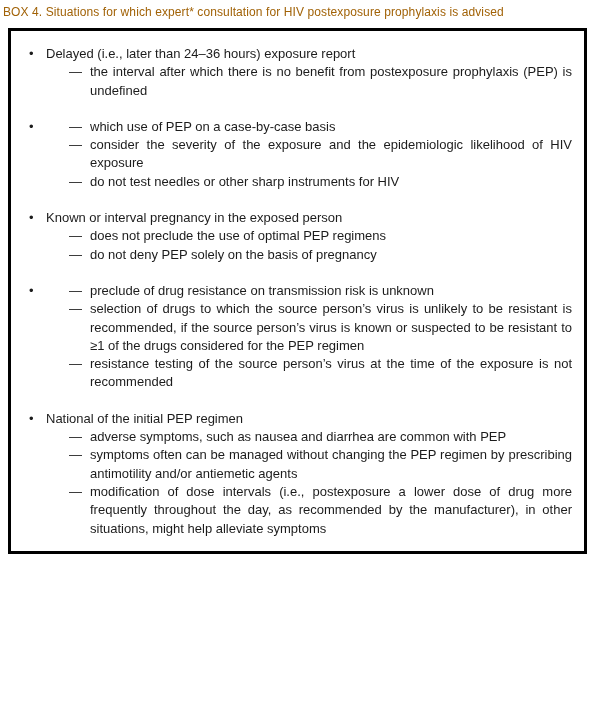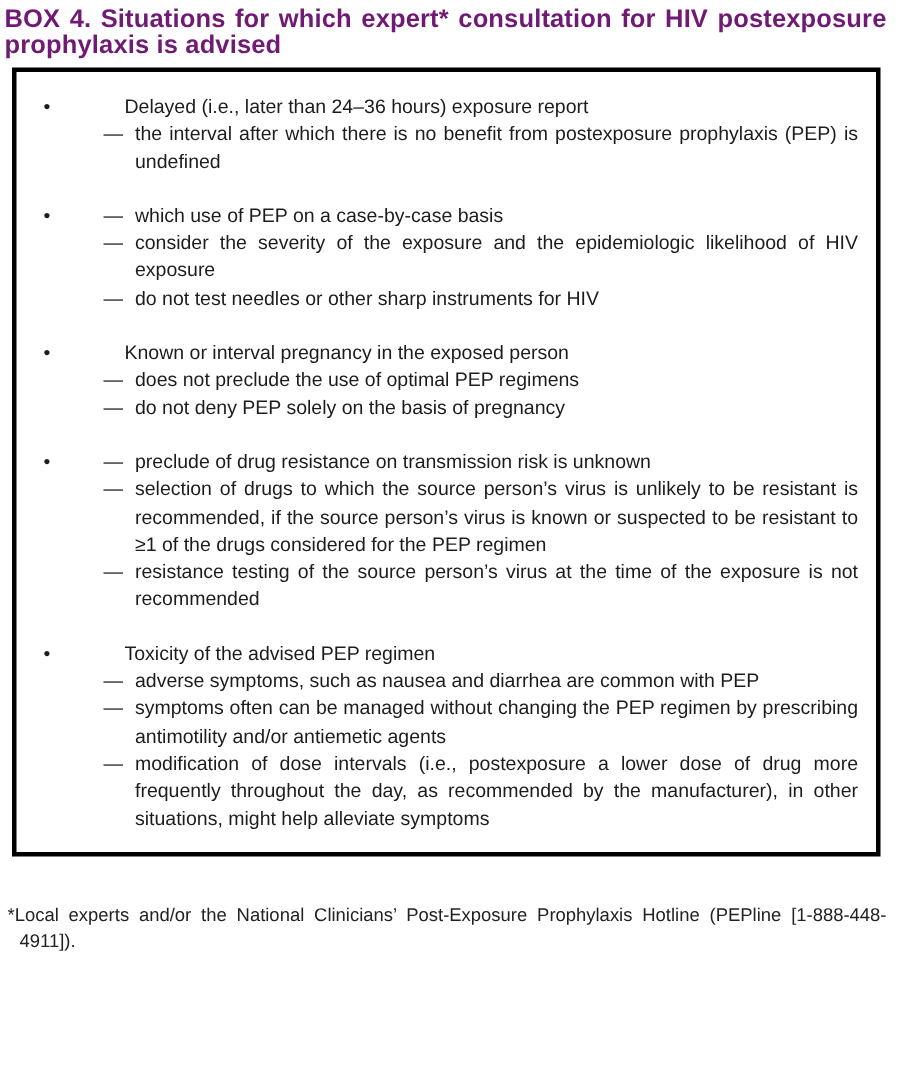--- a/index.html
+++ b/index.html
@@ -10,26 +10,26 @@
     color: #1c1c1c;
   }
   .page {
     width: 604px;
     height: 714px;
     padding: 4px 13px 0 3px;
     background: #ffffff;
     overflow: hidden;
   }
   .box-title {
-    font-size: 17px;
-    font-weight: bold;
+    font-size: 12px;
+    font-weight: normal;
     line-height: 17px;
     text-align: justify;
     letter-spacing: 0.1px;
-    color: #701a75;
+    color: #a16207;
   }
   .box {
     margin-top: 7px;
     margin-left: 5px;
     width: 579px;
     border: 3px solid #000000;
     padding: 14px 12px 13px 17px;
     background: #ffffff;
   }
   ul.bullets {
@@ -43,21 +43,20 @@
     margin-bottom: 18px;
   }
   li.item:last-child { margin-bottom: 0; }
   .b-marker {
     font-size: 13px;
     line-height: 18.3px;
     padding-left: 1px;
   }
   .item-label {
     text-align: justify;
-    margin-left: 37px;
   }
   ul.subs { list-style: none; }
   li.sub {
     display: grid;
     grid-template-columns: 21px 1fr;
     margin-left: 23px;
   }
   .d-marker {
     line-height: 18.3px;
     letter-spacing: -1px;
@@ -156,21 +155,21 @@
     <span class="d-marker">—</span>
     <div class="sub-text">resistance testing of the source person’s virus at the time of the exposure is not recommended</div>
   </li>
 </ul>
     </div>
   </li>
 
   <li class="item">
     <span class="b-marker">•</span>
     <div class="item-body">
-      <div class="item-label">Toxicity of the advised PEP regimen</div>
+      <div class="item-label">National of the initial PEP regimen</div>
       <ul class="subs">
   <li class="sub">
     <span class="d-marker">—</span>
     <div class="sub-text">adverse symptoms, such as nausea and diarrhea are common with PEP</div>
   </li>
 
   <li class="sub">
     <span class="d-marker">—</span>
     <div class="sub-text">symptoms often can be managed without changing the PEP regimen by prescribing antimotility and/or antiemetic agents</div>
   </li>
@@ -178,15 +177,14 @@
   <li class="sub">
     <span class="d-marker">—</span>
     <div class="sub-text">modification of dose intervals (i.e., postexposure a lower dose of drug more frequently throughout the day, as recommended by the manufacturer), in other situations, might help alleviate symptoms</div>
   </li>
 </ul>
     </div>
   </li>
 </ul>
   </div>
 
-  <p class="footnote">*Local experts and/or the National Clinicians’ Post-Exposure Prophylaxis Hotline (PEPline [1-888-448-4911]).</p>
 
 </div>
 
 </body></html>

